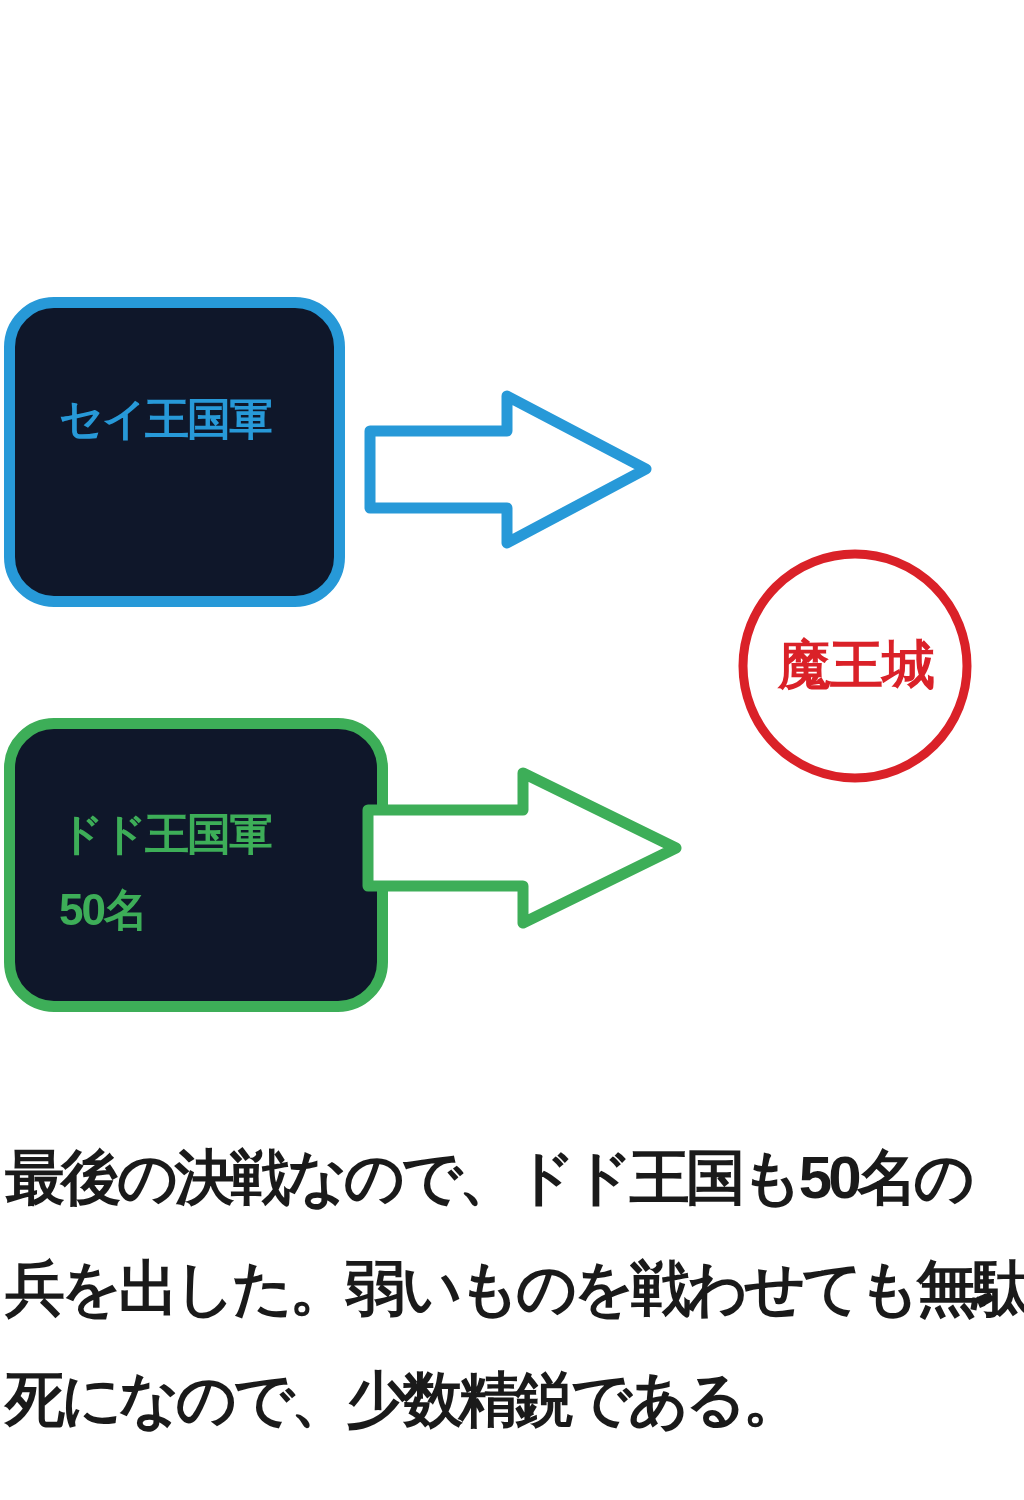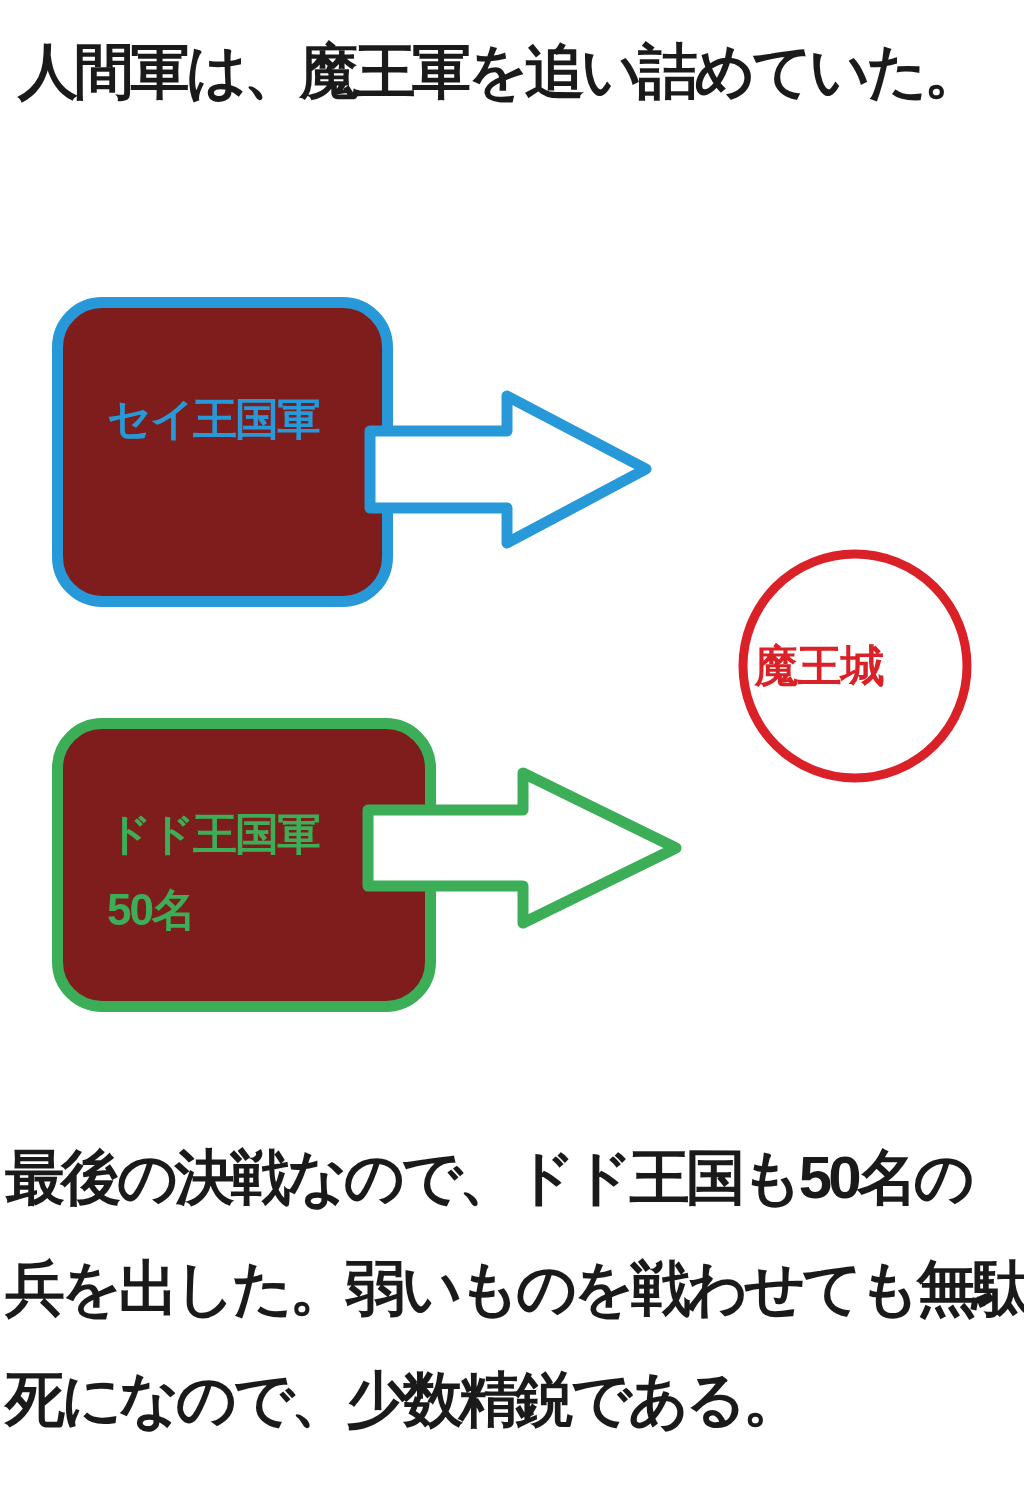--- a/index.html
+++ b/index.html
@@ -21,69 +21,67 @@
     top: 32px;
     font-size: 60px;
     letter-spacing: -4px;
     white-space: nowrap;
   }
   .army-box {
     position: absolute;
     border-style: solid;
     border-width: 11px;
     border-radius: 50px;
-    background: #7f1d1d;
-    margin-left: 48px;
+    background: #0f172a;
   }
   .army-box.blue  { left: 4px;  top: 297px; width: 341px; height: 310px; }
   .army-box.green { left: 4px;  top: 718px; width: 384px; height: 294px; }
   .army-name, .army-count {
     position: absolute;
     left: 44px;
     font-size: 44px;
     letter-spacing: -2px;
     white-space: nowrap;
   }
   .army-box.blue  .army-name  { top: 82px;  }
   .army-box.blue  .army-count { top: 172px; }
   .army-box.green .army-name  { top: 76px;  }
   .army-box.green .army-count { top: 152px; }
   .arrow-svg { position: absolute; overflow: visible; }
   .arrow-blue  { left: 362px; top: 388px; }
   .arrow-green { left: 360px; top: 764px; }
   .castle-svg { position: absolute; left: 735px; top: 546px; }
   .castle-label {
     position: absolute;
-    left: 701px;
+    left: 738px;
     top: 550px;
     width: 236px;
     height: 232px;
     display: flex;
     align-items: center;
     justify-content: center;
-    font-size: 44px;
+    font-size: 53px;
     letter-spacing: -1px;
     white-space: nowrap;
   }
   .caption {
     position: absolute;
     left: 5px;
     top: 1122px;
     font-size: 60px;
     letter-spacing: -4px;
     line-height: 111px;
     white-space: nowrap;
   }
 </style>
 </head>
 <body>
 
 <div class="canvas">
 
-  <div class="title" style="color: rgb(26, 26, 26);">人間軍は、魔王軍を追い詰めていた。</div>
 
   <div class="army-box blue" style="border-color: rgb(39, 153, 216);">
     <div class="army-name" style="color: rgb(39, 153, 216);">セイ王国軍</div>
   </div>
 
   <svg class="arrow-svg arrow-blue" width="292" height="164" viewBox="362 388 292 164">
     <polygon points="370,431 507,431 507,396 646,469 507,543 507,508 370,508" fill="#ffffff" stroke-width="11" stroke-linejoin="round" stroke="#2799D8"></polygon>
   </svg>
 
   <div class="army-box green" style="border-color: rgb(61, 174, 88);">

